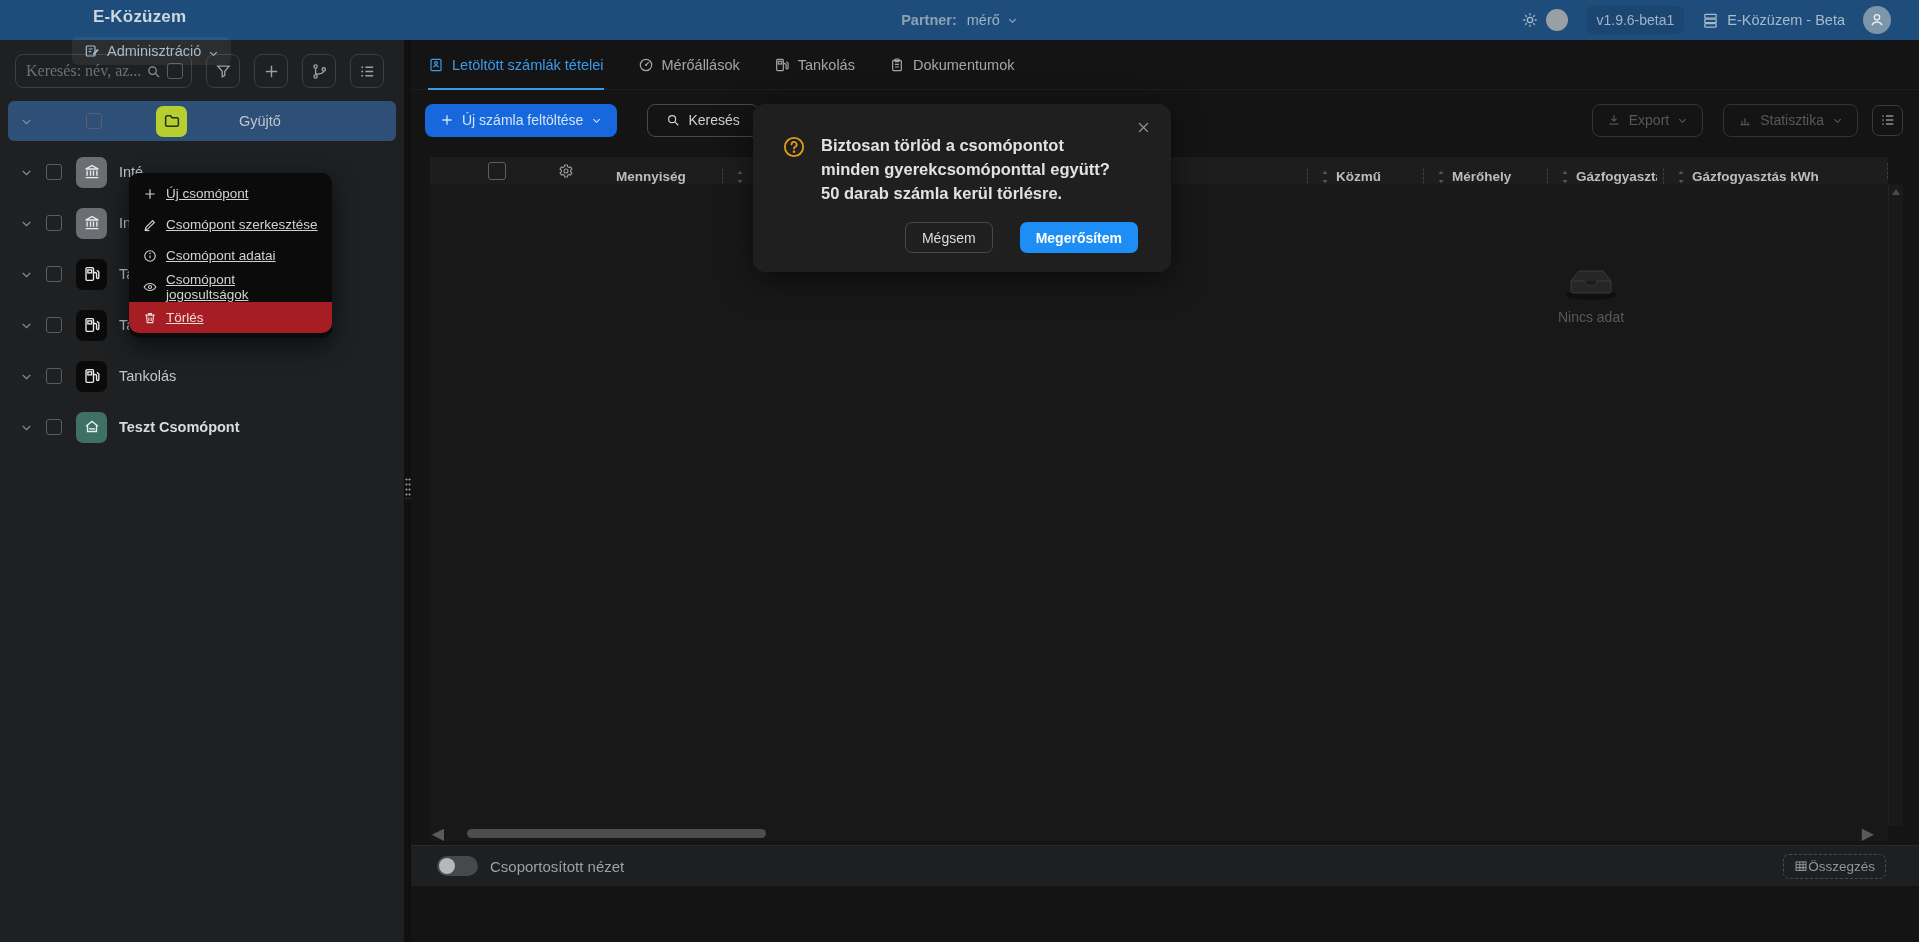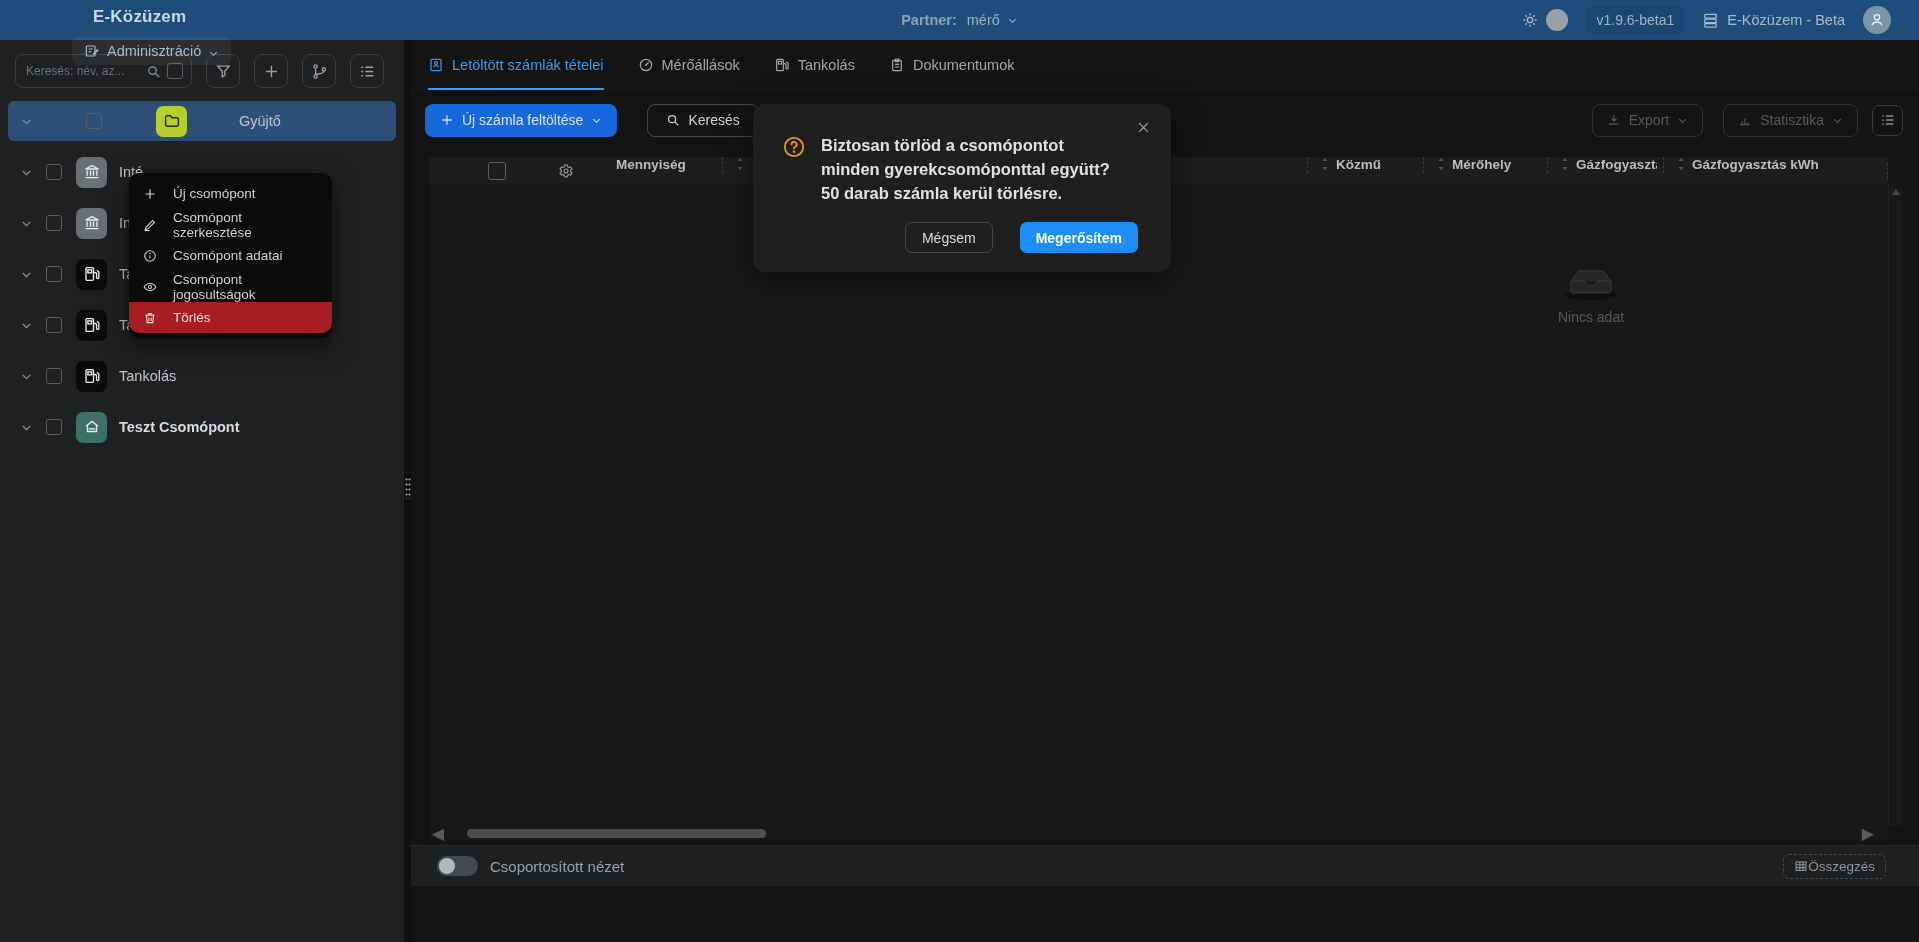--- a/index.html
+++ b/index.html
@@ -31,21 +31,21 @@
   .sidebar { position:absolute; left:0; top:40px; width:404px; height:902px; background:#1e2022; z-index:5; }
   .sb-header { display:flex; align-items:center; justify-content:space-between; padding:16px 16px 0 17px; }
   .sb-title { font-size:20px; font-weight:bold; color:#d4d6d8; }
   .sb-selected { display:flex; align-items:center; gap:6px; font-size:13.5px; font-weight:bold; color:#c9ccce; }
   .badge { width:19px; height:19px; border-radius:50%; background:#1668dc; color:#fff; font-size:12px;
     display:flex; align-items:center; justify-content:center; font-weight:bold; }
   .sb-controls { display:flex; align-items:center; gap:14px; padding:14px 0 0 15px; }
   .search-box { width:177px; height:34px; border:1px solid #3b3e42; border-radius:8px; display:flex;
     align-items:center; padding:0 8px 0 10px; gap:6px; background:transparent; }
   .search-box input { flex:1; min-width:0; background:transparent; border:none; outline:none;
-    font-size:12px; color:#c8c8c8; font-family:Liberation Sans, sans-serif; }
+    font-size:16px; color:#c8c8c8; font-family:Liberation Serif, serif; }
   .search-box input::placeholder { color:#6b7075; }
   .cbx { width:16px; height:16px; border:1.5px solid #5a5f64; border-radius:3px; background:transparent; flex:none; }
   .tool-btn { width:34px; height:34px; border:1px solid #3b3e42; border-radius:8px; background:transparent;
     display:flex; align-items:center; justify-content:center; color:#9aa0a5; cursor:pointer; }
   .tree { padding:13px 8px 0 8px; }
   .tree-row { height:40px; border-radius:6px; display:flex; align-items:center; gap:0; margin-bottom:11px;
     padding-left:12px; cursor:pointer; }
   .tree-row.selected { background:#2e4f77;gap:40px; }
   .tree-chevron { color:#8a8f94; width:26px; flex:none; }
   .tree-row .cbx { margin-right:14px; }
@@ -78,21 +78,21 @@
   .btn-ghost { background:transparent; border-color:#4a4a4a; color:#d2d2d2; padding:0 18px; }
   .btn-disabled { background:transparent; border-color:#333; color:#585858; padding:0 14px; cursor:default; }
   .btn-square { width:31px; height:31px; border:1px solid #3a3a3a; border-radius:7px; display:flex;
     align-items:center; justify-content:center; color:#8c8c8c; background:transparent; cursor:pointer; }
   .tb-spacer { margin-left:auto; }
   .toolbar .gap { width:20px; flex:none; }
 
   
   .table-wrap { position:absolute; left:19px; top:117px; width:1458px; height:684px; display:flex; flex-direction:column; }
   .thead { height:27px; background:#1d1d1d; display:flex; align-items:center; font-size:13.5px; font-weight:bold; color:#bdbdbd; flex:none; }
-  .th { display:flex; align-items:flex-start; height:100%; }
+  .th { display:flex; align-items:flex-end; height:100%; }
   .th .sep { width:1px; height:16px; border-left:1px dashed #3c3c3c; margin:0 6px; }
   .sorter { color:#555; margin:0 6px; }
   .tbody { flex:1; background:#181818; position:relative; }
   .empty-state { position:absolute; left:1076px; top:75px; width:170px; text-align:center; }
   .empty-box { margin:0 auto; width:64px; }
   .empty-text { margin-top:8px; font-size:14px; color:#595959; }
   .hscroll { height:15px; background:#181818; display:flex; align-items:center; flex:none; position:relative; }
   .hs-arrow { color:#5a5a5a; width:16px; display:flex; justify-content:center; }
   .hs-thumb { position:absolute; left:37px; top:3px; width:299px; height:9px; border-radius:5px; background:#4d4d4d; }
   .hs-arrow.right { position:absolute; right:12px; }
@@ -104,22 +104,22 @@
     border-top:1px solid #2a2a2a; display:flex; align-items:center; padding:0 33px 0 26px; }
   .switch { width:41px; height:20px; border-radius:10px; background:#46494c; position:relative; cursor:pointer; flex:none; }
   .switch .knob { position:absolute; left:2px; top:2px; width:16px; height:16px; border-radius:50%; background:#b3b8bd; }
   .footer-label { margin-left:12px; font-size:15px; color:#9ba1a6; }
   .btn-dashed { margin-left:auto; display:flex; align-items:center; gap:0; height:25px; padding:0 10px;
     border:1px dashed #4a4a4a; border-radius:6px; color:#8f959a; font-size:13.5px; background:transparent; cursor:pointer; }
 
   
   .context-menu { position:absolute; left:129px; top:173px; width:203px; background:#0b0b0b; border-radius:10px;
     padding:5px 0; z-index:50; box-shadow:0 8px 24px rgba(0,0,0,.6); }
-  .menu-item { display:flex; align-items:center; gap:16px; height:31px; padding:0 14px; font-size:13.5px;
-    color:#d2d2d2; cursor:pointer; }
+  .menu-item { display:flex; align-items:center; gap:9px; height:31px; padding:0 14px; font-size:13.5px;
+    color:#d2d2d2; cursor:pointer;text-decoration:underline; }
   .menu-item.danger { background:#a61d24; color:#f1dada; border-radius:0 0 10px 10px; }
 
   
   .dialog { position:absolute; left:753px; top:104px; width:418px; height:168px; background:#1f1f1f;
     border-radius:12px; z-index:60; box-shadow:0 8px 32px rgba(0,0,0,.55); padding:30px 28px 0 30px; }
   .dialog-close { position:absolute; right:20px; top:16px; color:#9a9a9a; cursor:pointer; }
   .dialog-body { display:flex; gap:16px; }
   .q-icon { flex:none; margin-top:2px; color:#dd9d16; }
   .dialog-msg { font-size:16.5px; font-weight:bold; color:#e2e2e2; line-height:1.45; width:300px; }
   .dialog-actions { position:absolute; right:33px; bottom:19px; display:flex; gap:27px; }

